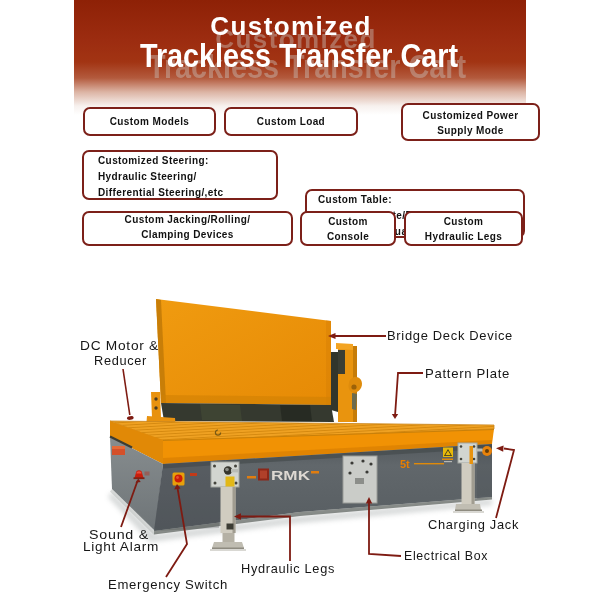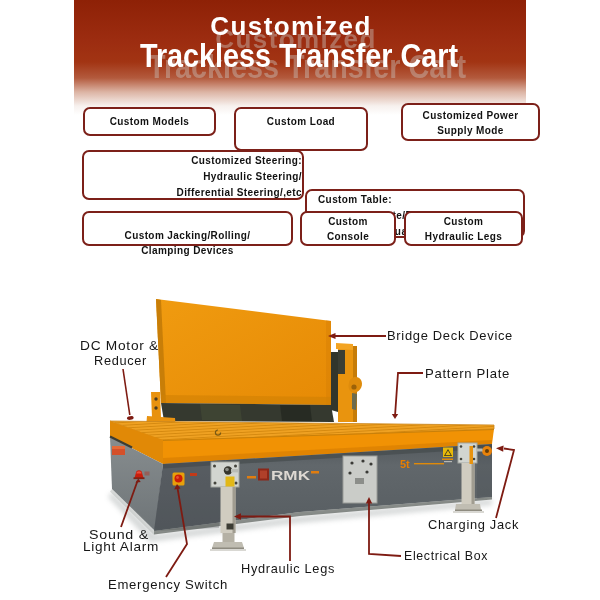--- a/index.html
+++ b/index.html
@@ -17,27 +17,27 @@
 </style>
 </head>
 <body>
 <div class="banner"></div>
 <div class="title ghost t1" style="top:26px;left:-4px;">Customized</div>
 <div class="title ghost t2" style="top:50.5px;left:7px;">Trackless Transfer Cart</div>
 <div class="title t1" style="top:13px;left:-9px;">Customized</div>
 <div class="title t2" style="top:40px;left:-1px;">Trackless Transfer Cart</div>
 
 <div class="bx ctr" style="left:83px;top:107px;width:133px;height:29px;line-height:25px;">Custom Models</div>
-<div class="bx ctr" style="left:234px;top:107px;width:134px;height:44px;line-height:25px;">Custom Load</div>
+<div class="bx ctr" style="left:224px;top:107px;width:134px;height:29px;line-height:25px;">Custom Load</div>
 <div class="bx ctr" style="left:383px;top:103px;width:139px;height:38px;line-height:15px;padding-top:3px;margin-left:18px;">Customized Power<br>Supply Mode</div>
 
-<div class="bx" style="left:82px;top:150px;width:222px;height:50px;line-height:16px;padding:1px 0 0 14px;text-align:right;">Customized Steering:<br>Hydraulic Steering/<br>Differential Steering/,etc</div>
+<div class="bx" style="left:82px;top:150px;width:196px;height:50px;line-height:16px;padding:1px 0 0 14px;">Customized Steering:<br>Hydraulic Steering/<br>Differential Steering/,etc</div>
 <div class="bx" style="left:305px;top:149px;width:220px;height:49px;line-height:16px;padding:1px 0 0 11px;margin-top:40px;">Custom Table:<br>Decorative Plate/Refractory/<br>Rubber Pad/Square Wood, etc</div>
 
-<div class="bx ctr" style="left:82px;top:211px;width:211px;height:35px;line-height:14.5px;padding-top:16px;">Custom Jacking/Rolling/<br>Clamping Devices</div>
+<div class="bx ctr" style="left:82px;top:211px;width:211px;height:35px;line-height:14.5px;padding-top:0;">Custom Jacking/Rolling/<br>Clamping Devices</div>
 <div class="bx ctr" style="left:300px;top:211px;width:96px;height:35px;line-height:14.5px;padding-top:2px;">Custom<br>Console</div>
 <div class="bx ctr" style="left:404px;top:211px;width:119px;height:35px;line-height:14.5px;padding-top:2px;">Custom<br>Hydraulic Legs</div>
 
 <svg width="600" height="600" viewBox="0 0 600 600" style="position:absolute;left:0;top:0;">
 <defs>
   <pattern id="corr" width="6" height="2.8" patternUnits="userSpaceOnUse" patternTransform="rotate(-3.3)">
     <rect width="6" height="2.8" fill="#efa122"></rect>
     <rect width="6" height="0.9" fill="#d4880e"></rect>
   </pattern>
   <linearGradient id="panelg" x1="0" y1="0" x2="1" y2="1">

